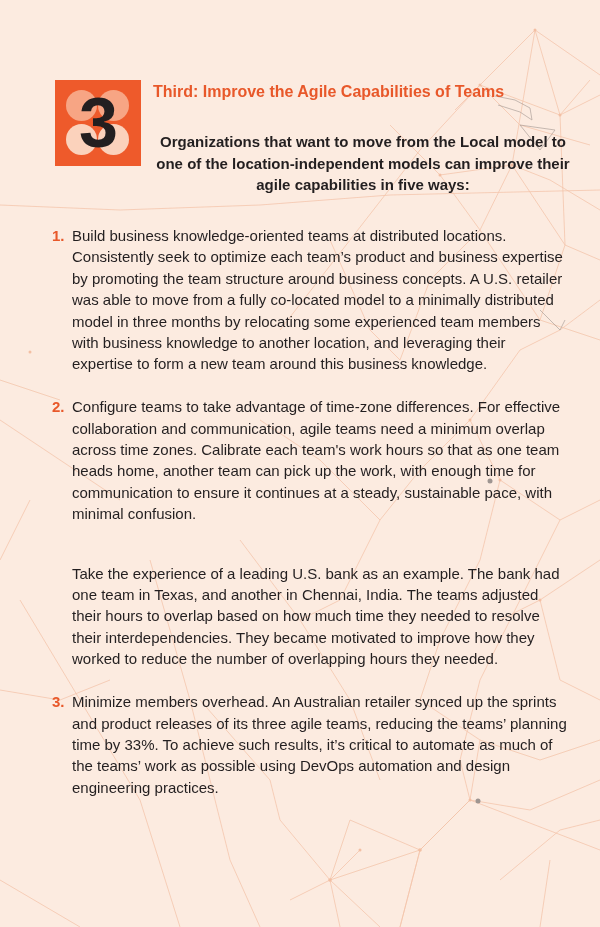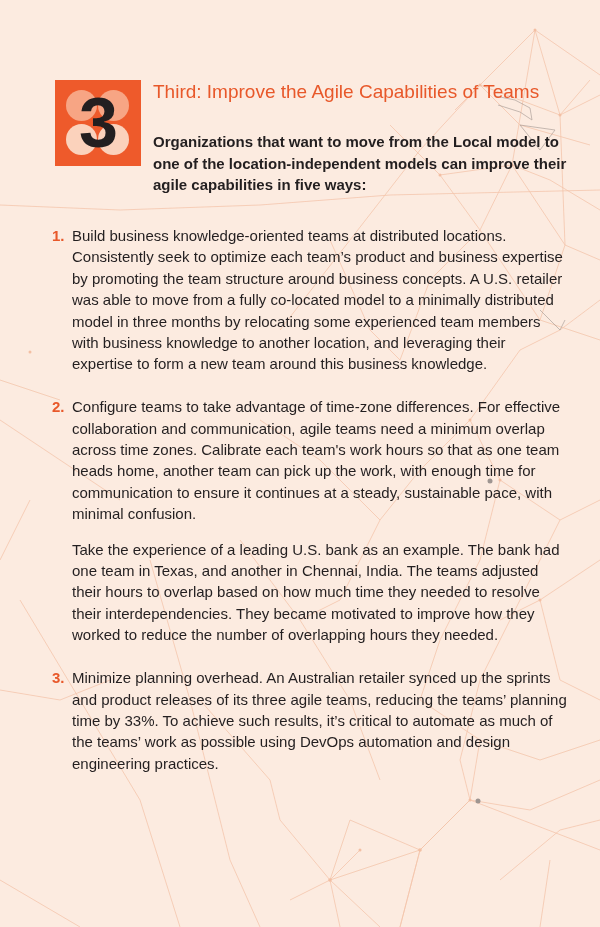--- a/index.html
+++ b/index.html
@@ -54,36 +54,37 @@
       font-size: 70px;
       font-weight: bold;
       color: #231F20;
       letter-spacing: -1px;
     }
     .title {
       position: absolute;
       left: 98px;
       top: 0px;
       width: 420px;
-      font-size: 19px;
-      font-weight: normal;
+      font-size: 16px;
+      font-weight: bold;
       line-height: 23px;
       color: #E8582A;
       margin: 0;
     }
     .intro {
       position: absolute;
       left: 98px;
       top: 51px;
       width: 420px;
       font-size: 15px;
       font-weight: bold;
       line-height: 21.5px;
       color: #231F20;
       margin: 0;
+      text-align: center;
     }
     .list {
       position: absolute;
       left: 52px;
       top: 225px;
       width: 515px;
       margin: 0;
       padding: 0;
       list-style: none;
     }
@@ -102,21 +103,21 @@
       font-weight: bold;
     }
     .item .lead {
       font-weight: normal;
       color: #231F20;
     }
     .item p {
       margin: 0;
     }
     .item p + p {
-      margin-top: 14px;
+      margin-top: 38px;
     }
   </style>
 </head>
 <body>
 
 <svg id="bg-network" xmlns="http://www.w3.org/2000/svg" viewBox="0 0 600 927">
   <g stroke="#F3BFA3" stroke-width="0.8" fill="none" opacity="0.85">
     <polyline points="535,30 600,75"></polyline>
     <polyline points="535,30 480,85 420,150 350,240 280,330"></polyline>
     <polyline points="535,30 560,115 600,95"></polyline>
@@ -202,15 +203,15 @@
     <span class="num">1.</span>
     <p><span class="lead">Build business knowledge-oriented teams at distributed locations.</span>&nbsp; <span>Consistently seek to optimize each team’s product and business expertise by  promoting the team structure around business concepts. A U.S. retailer was  able to move from a fully co-located model to a minimally distributed model  in three months by relocating some experienced team members with business  knowledge to another location, and leveraging their expertise to form a new  team around this business knowledge.</span></p>
   </li>
   <li class="item">
     <span class="num">2.</span>
     <p><span class="lead">Configure teams to take advantage of time-zone differences.</span> <span>For effective  collaboration and communication, agile teams need a minimum overlap across  time zones. Calibrate each team's work hours so that as one team heads home, another team can pick up the work, with enough time for communication to ensure it continues at a steady, sustainable pace, with minimal confusion.</span></p>
     <p><span>Take the experience of a leading U.S. bank as an example. The bank had  one team in Texas, and another in Chennai, India. The teams adjusted their  hours to overlap based on how much time they needed to resolve their interdependencies. They became motivated to improve how they worked to  reduce the number of overlapping hours they needed.</span></p>
   </li>
   <li class="item">
     <span class="num">3.</span>
-    <p><span class="lead">Minimize planning overhead.</span> <span>An Australian retailer synced up the sprints and  product releases of its three agile teams, reducing the teams’ planning time by  33%. To achieve such results, it’s critical to automate as much of the teams’ work  as possible using DevOps automation and design engineering practices.</span></p>
+    <p><span class="lead">Minimize members overhead.</span> <span>An Australian retailer synced up the sprints and  product releases of its three agile teams, reducing the teams’ planning time by  33%. To achieve such results, it’s critical to automate as much of the teams’ work  as possible using DevOps automation and design engineering practices.</span></p>
   </li>
 </ol>
 
 </body></html>

